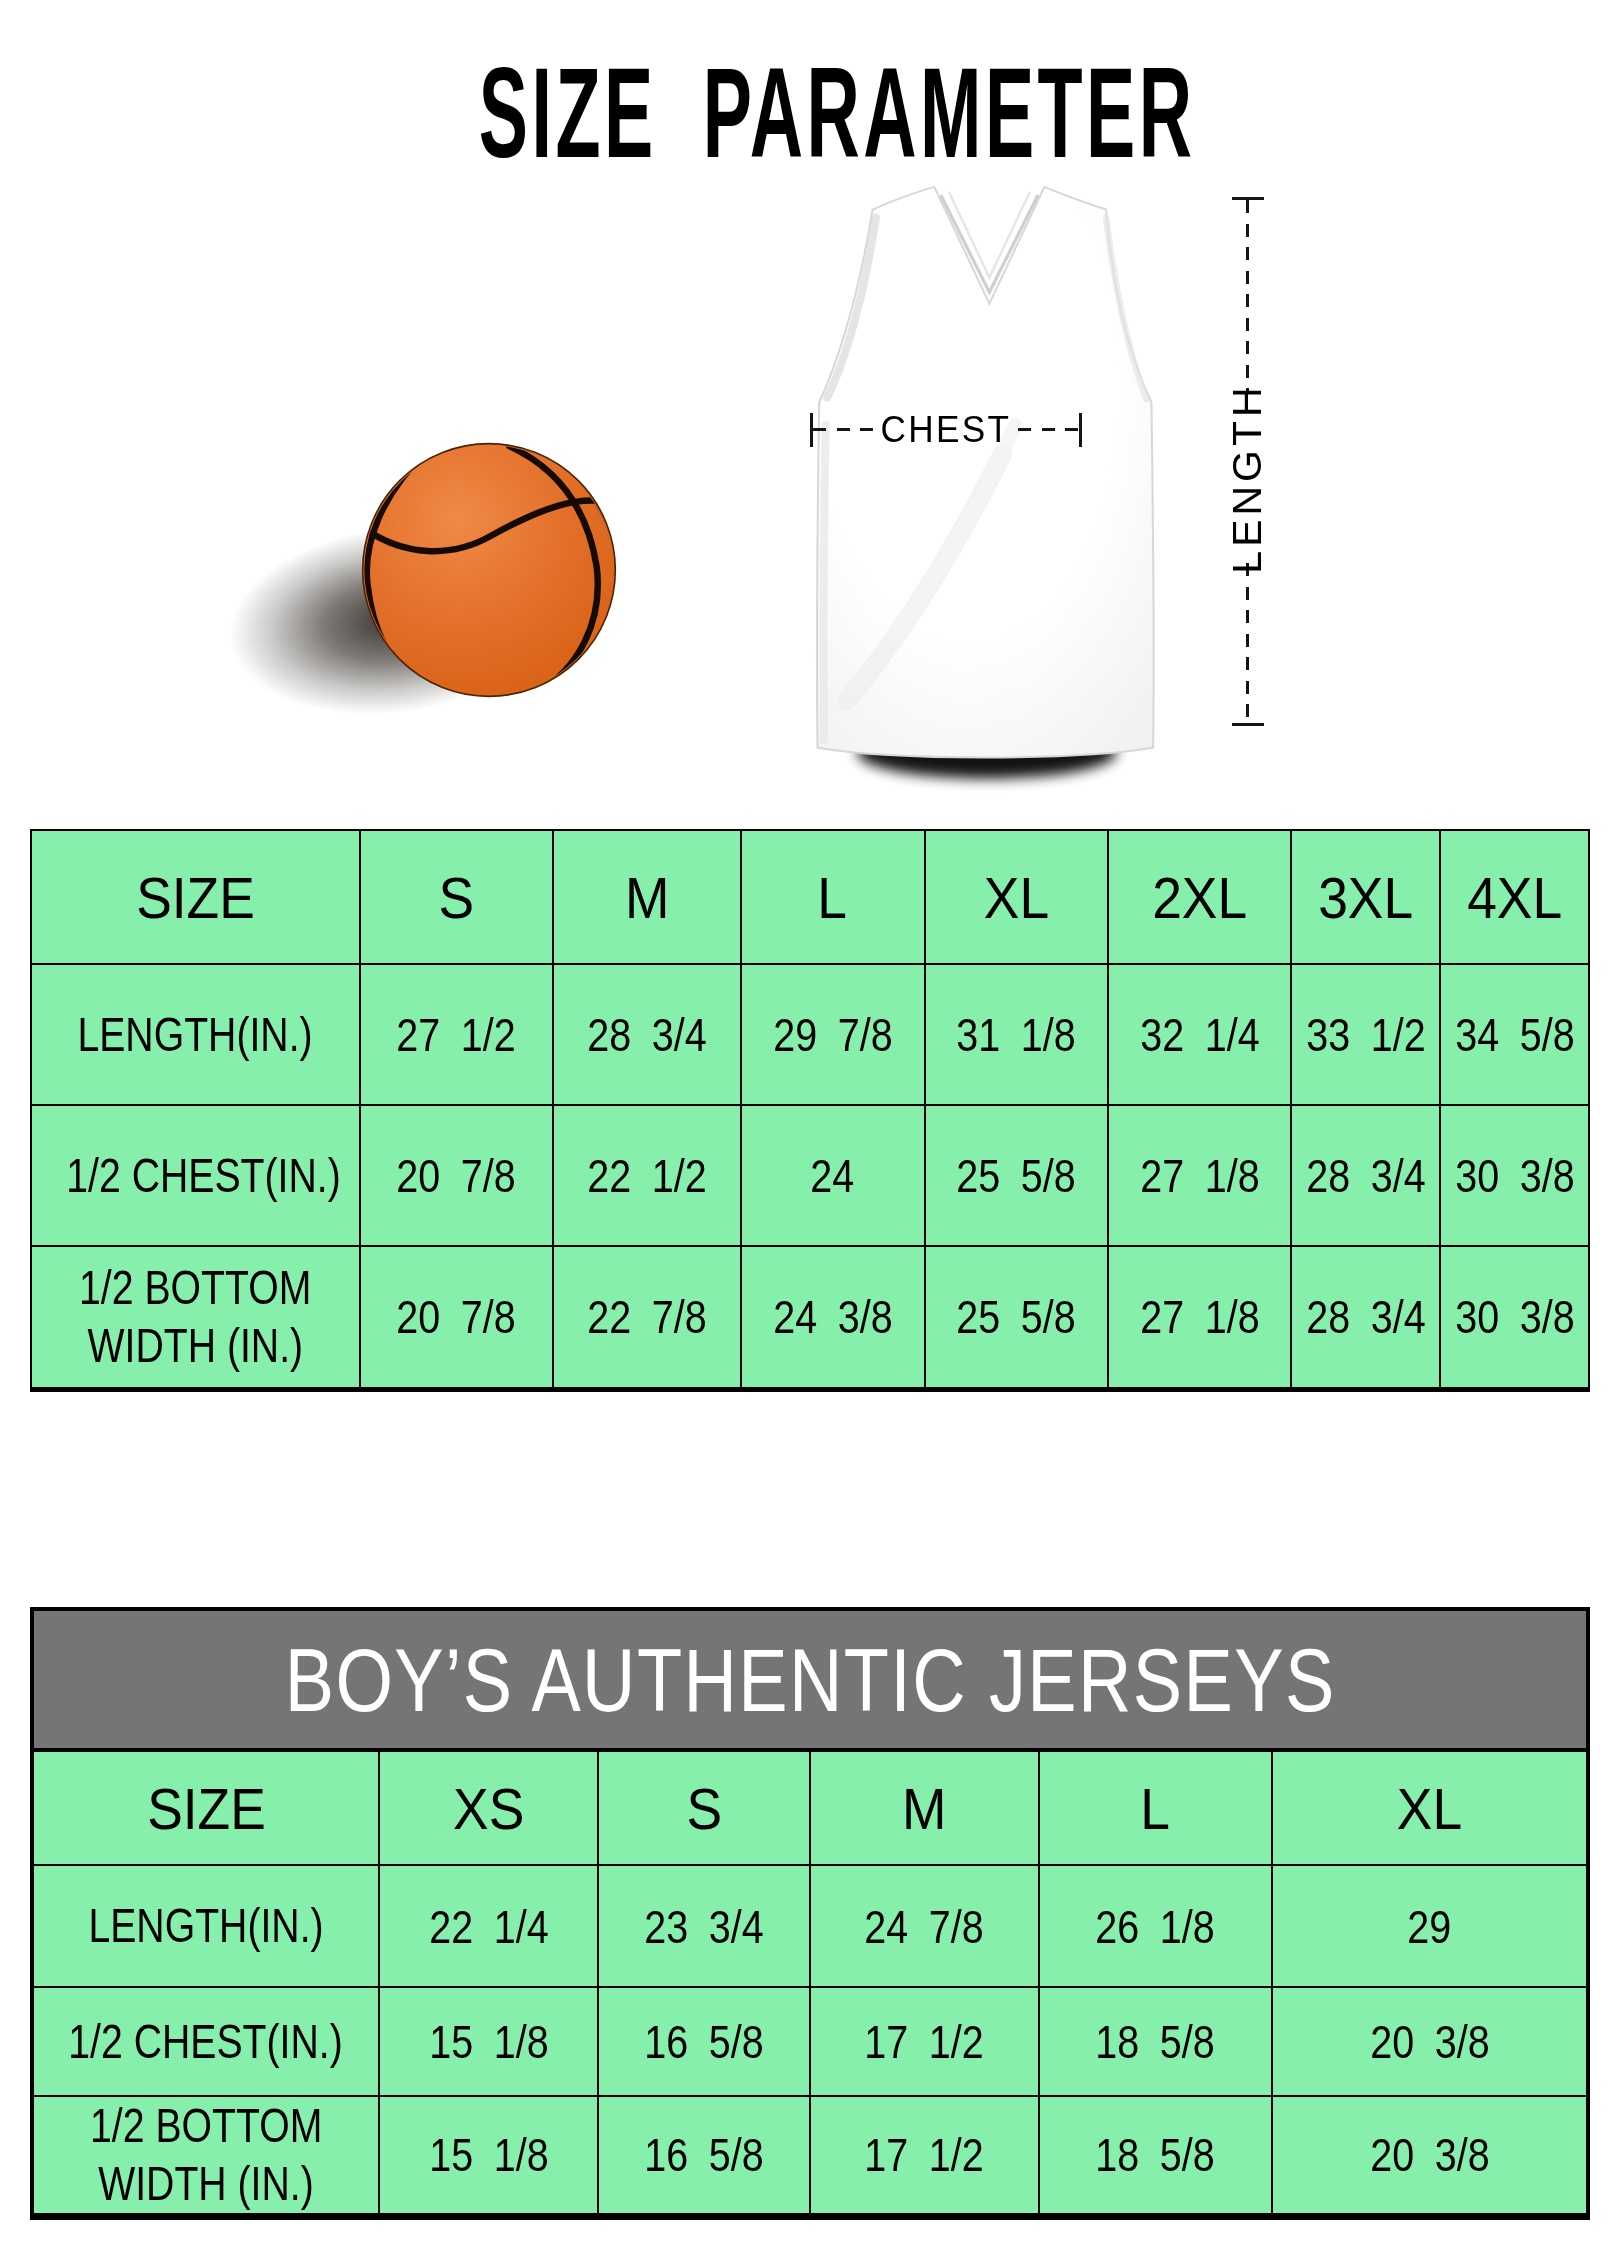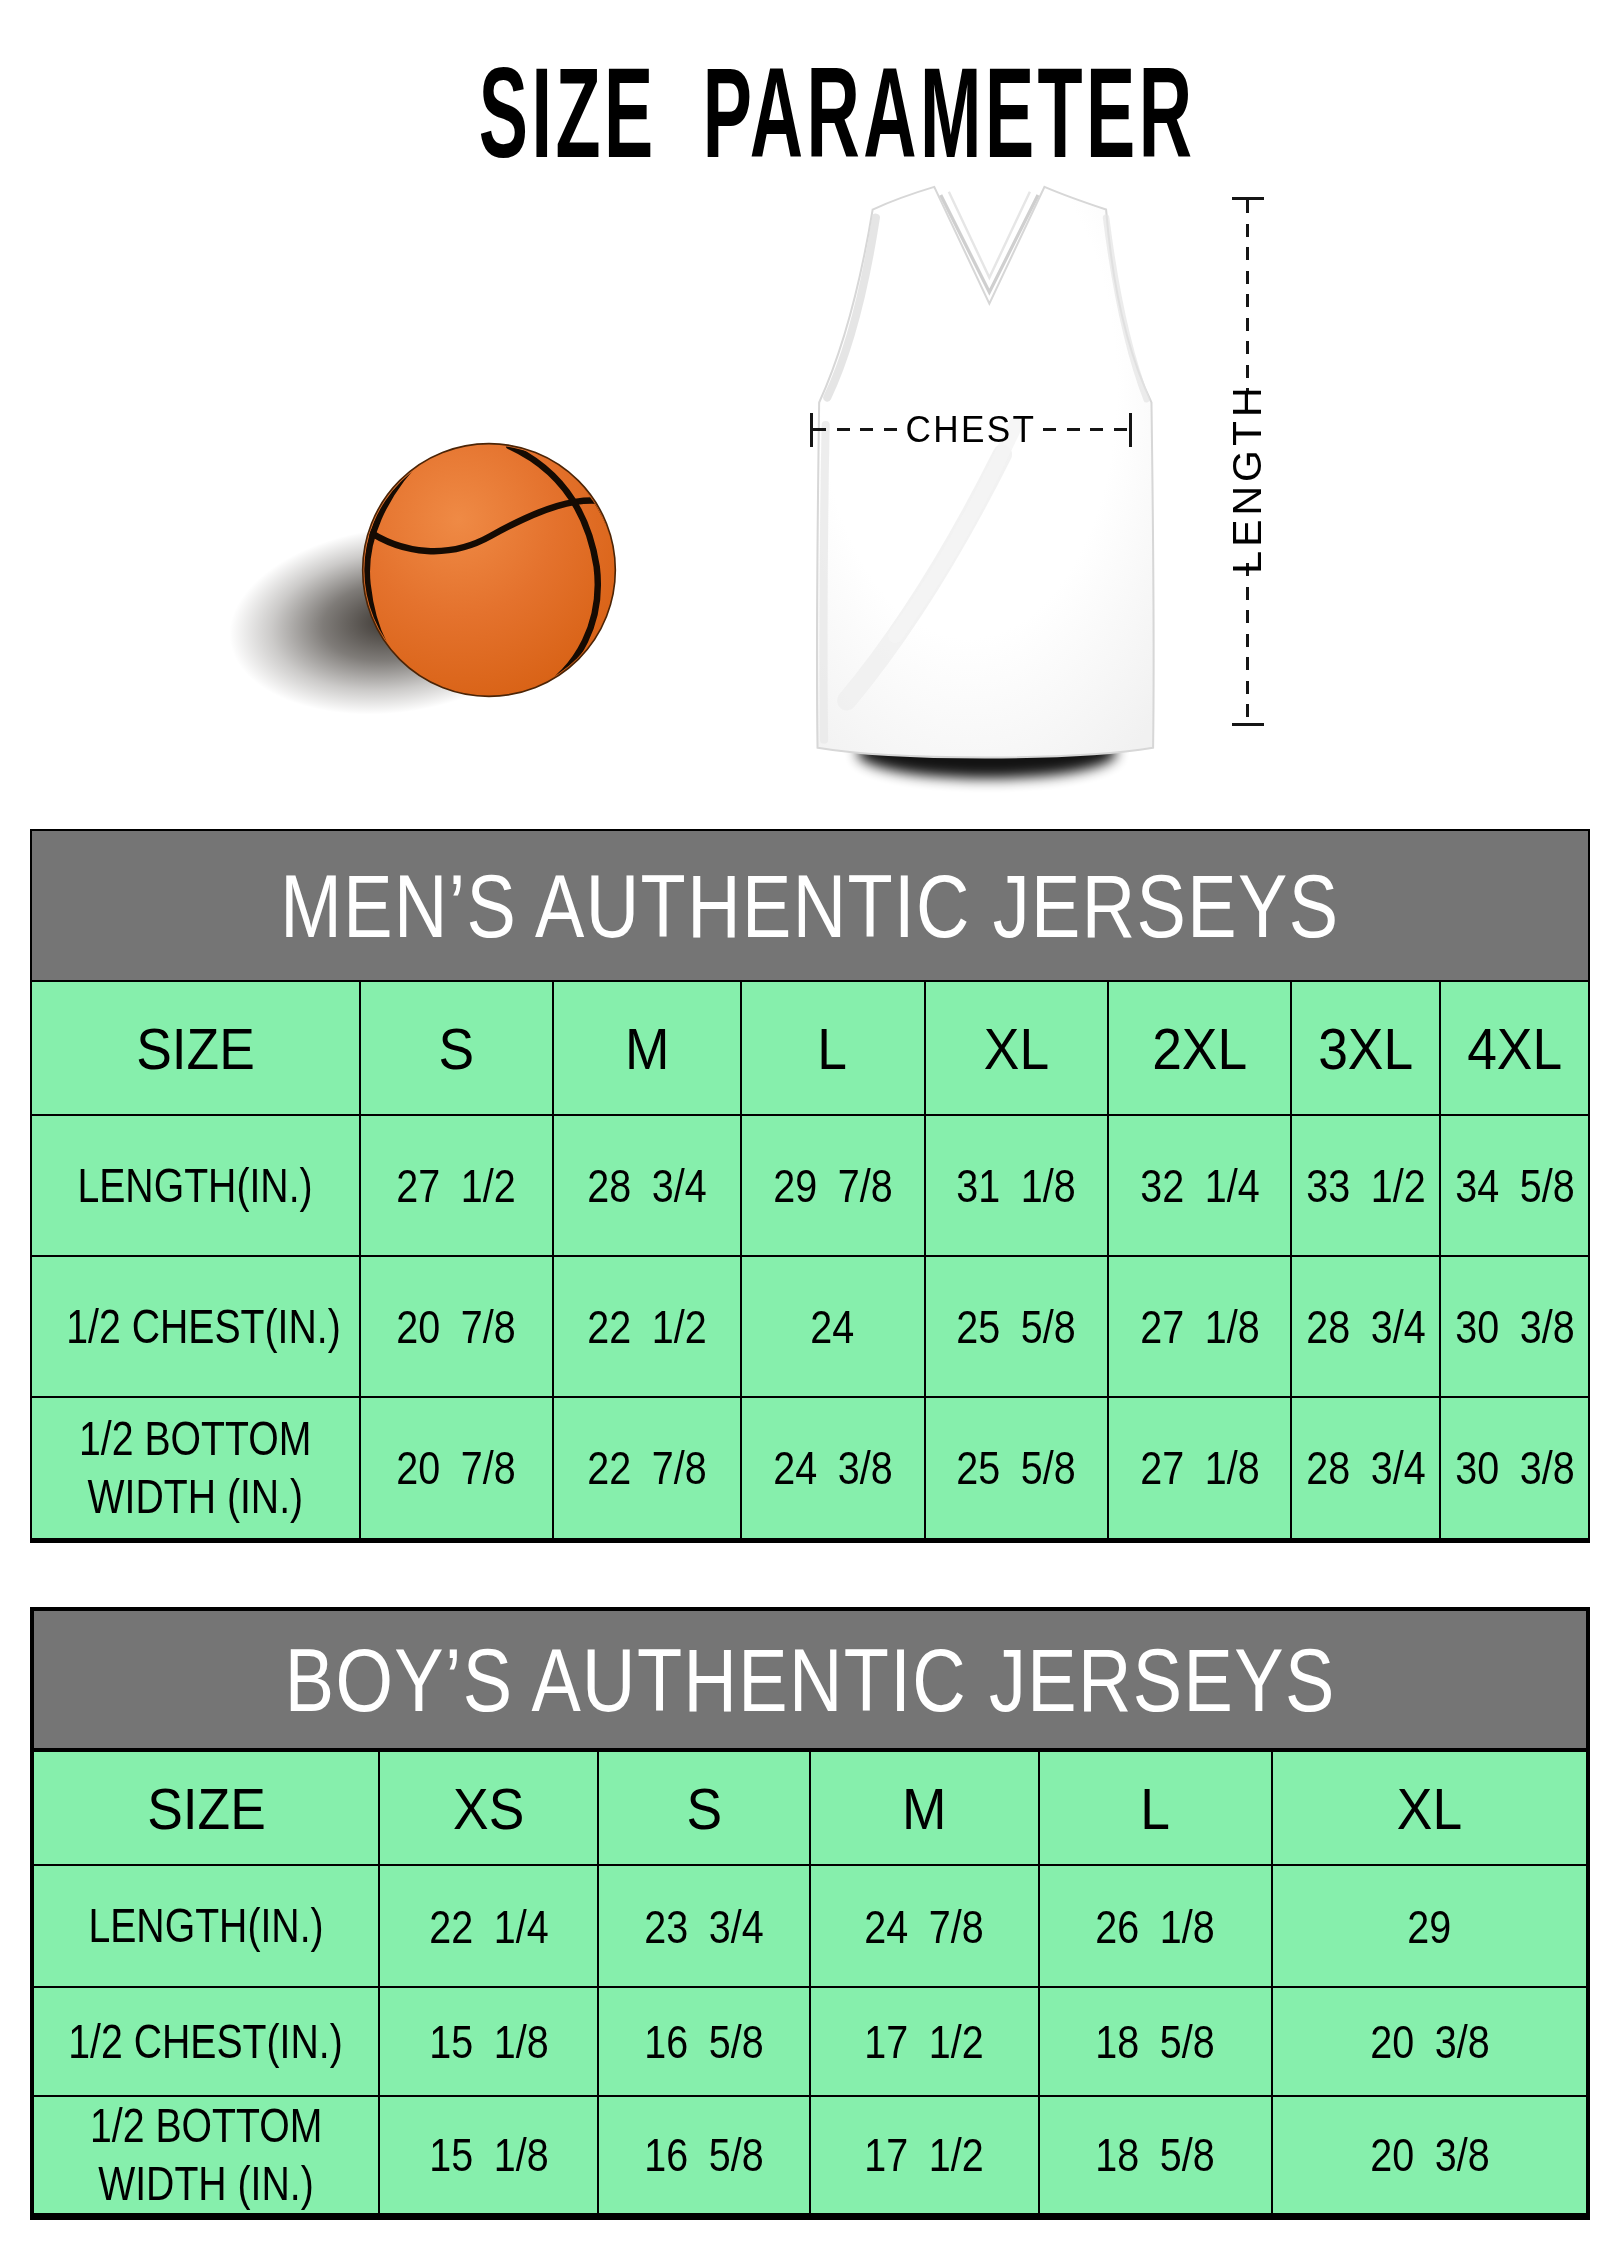--- a/index.html
+++ b/index.html
@@ -14,21 +14,21 @@
   
   .ball-shadow{position:absolute;left:166px;top:433px;width:510px;height:300px;z-index:1;
      background:radial-gradient(ellipse 46% 44% at 44% 56%,
         rgba(22,16,10,0.85) 0%, rgba(22,16,10,0.55) 30%,
         rgba(22,16,10,0.22) 52%, rgba(22,16,10,0) 70%);
      transform:rotate(-7deg);}
   .ball-svg{position:absolute;left:340px;top:405px;width:298px;height:298px;z-index:2;}
   .jersey-svg{position:absolute;left:798px;top:166px;width:373px;height:616px;z-index:2;}
 
   
-  .chest-dim{position:absolute;left:810px;top:395px;width:322px;height:37px;z-index:3;
+  .chest-dim{position:absolute;left:810px;top:395px;width:272px;height:37px;z-index:3;
              display:flex;align-items:center;}
   .tick-v{width:3.2px;height:34px;background:#151515;}
   .dash-h{flex:1;height:3.2px;background:repeating-linear-gradient(90deg,#151515 0 13px,transparent 13px 23.5px);}
   .chest-dim .lab{font-size:37px;letter-spacing:2.4px;padding:0 3.2px;transform:scaleX(0.95);white-space:nowrap;}
 
   .length-dim{position:absolute;left:1225px;top:181px;width:45px;height:562px;z-index:3;
               display:flex;flex-direction:column;align-items:center;}
   .tick-h{width:32px;height:3.2px;background:#151515;}
   .dash-v{width:3.2px;background:repeating-linear-gradient(180deg,#151515 0 13px,transparent 13px 23.5px);}
   .dash-v.top{height:194px;}
@@ -133,23 +133,20 @@
     <div class="tick-h"></div>
     <div class="dash-v top"></div>
     <div class="labwrap">
       <span class="lab">LENGTH</span>
     </div>
     <div class="dash-v bot"></div>
     <div class="tick-h"></div>
   </div>
 
   <div class="size-table mens">
-    <div class="bar">
-      <span class="t">MEN’S AUTHENTIC JERSEYS</span>
-    </div>
     <table>
       <colgroup>
         <col style="width:21.1%">
           <col style="width:12.4%">
           <col style="width:12.05%">
           <col style="width:11.8%">
         <col style="width:11.8%">
           <col style="width:11.75%">
           <col style="width:9.55%">
           <col style="width:9.55%">

